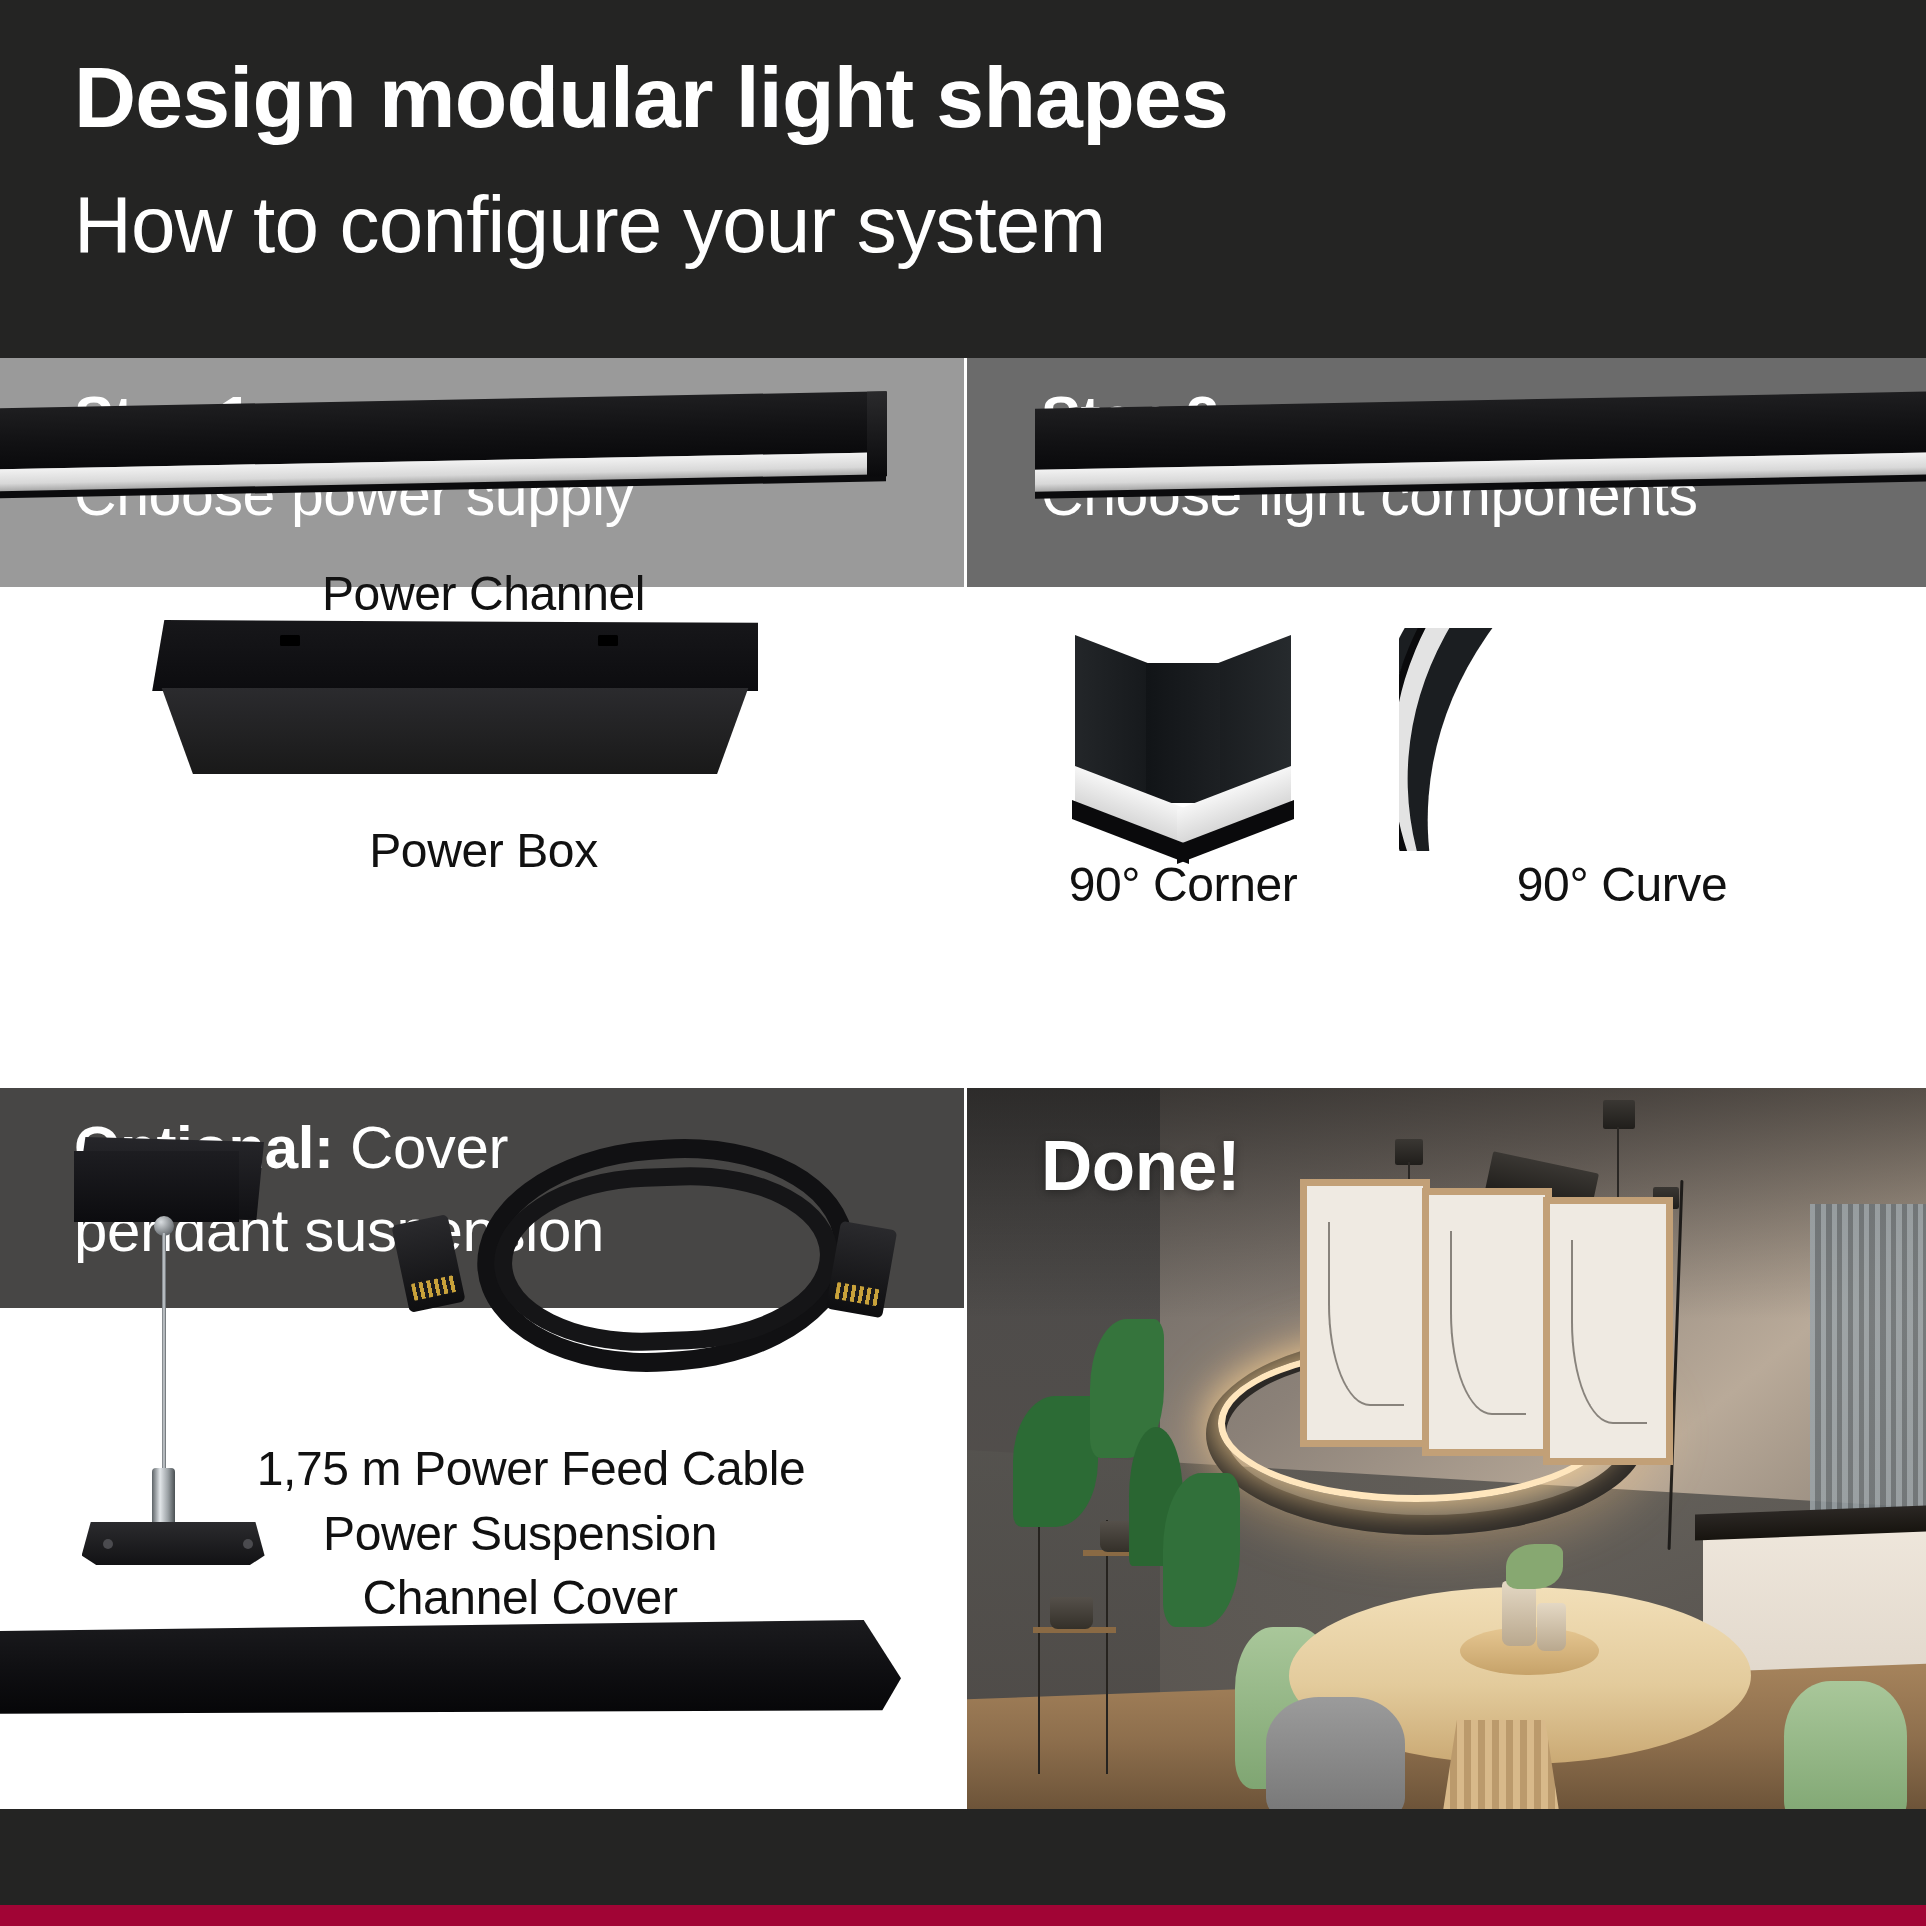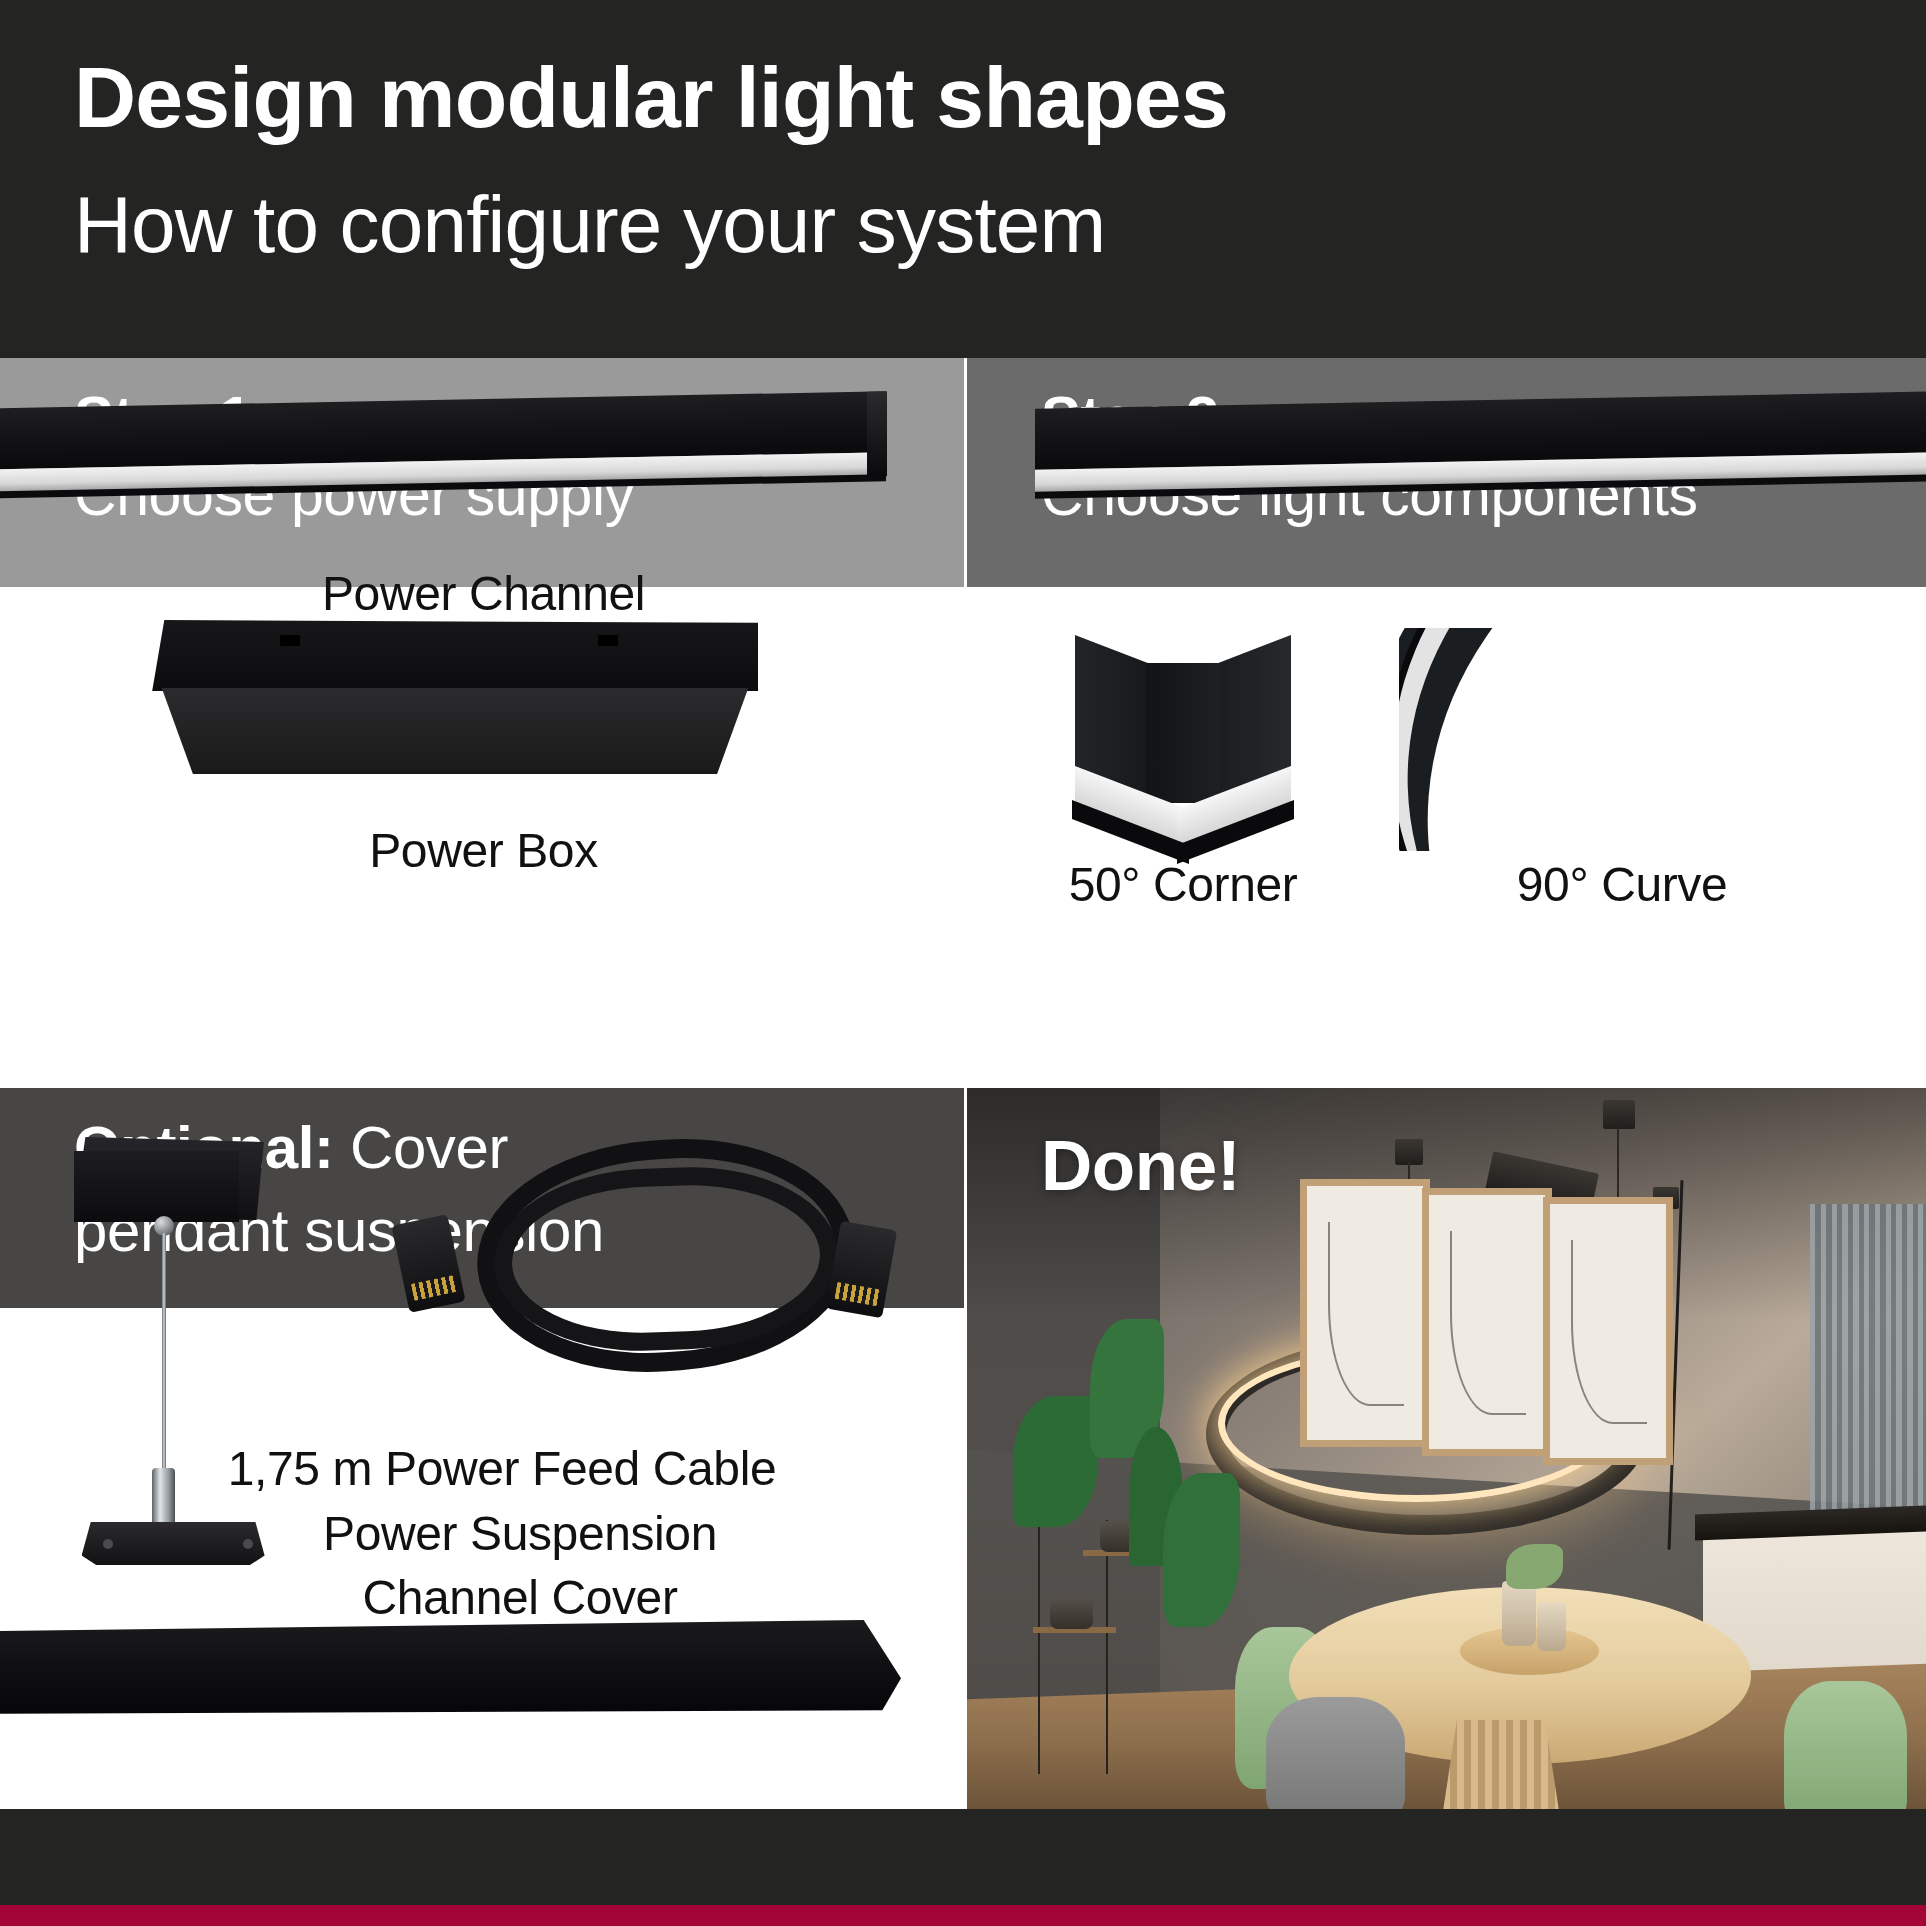--- a/index.html
+++ b/index.html
@@ -241,21 +241,21 @@
 
     <div class="corner">
       <div class="vleft"></div>
       <div class="vright"></div>
       <div class="vmid"></div>
       <div class="lens-l"></div>
       <div class="lens-r"></div>
       <div class="dark-l"></div>
       <div class="dark-r"></div>
     </div>
-    <div class="cap" style="left:39px;top:499px;width:354px;">50° Corner</div>
+    <div class="cap" style="left:39px;top:499px;width:354px;">90° Corner</div>
 
     <div class="curve">
       <div class="arc-body"></div>
       <div class="arc-lens"></div>
       <div class="arc-rim"></div>
     </div>
     <div class="cap" style="left:478px;top:499px;width:354px;">90° Curve</div>
   </div>
 
   <div class="q q-bl">
@@ -279,21 +279,21 @@
       <div class="loop-outer"></div>
       <div class="loop-inner"></div>
       <div class="plug plug-l">
         <div class="pins"></div>
       </div>
       <div class="plug plug-r">
         <div class="pins"></div>
       </div>
     </div>
 
-    <div class="cap" style="left:136px;top:353px;width:732px;">1,75 m Power Feed Cable</div>
+    <div class="cap" style="left:165px;top:353px;width:732px;">1,75 m Power Feed Cable</div>
     <div class="cap" style="left:154px;top:418px;width:732px;">Power Suspension</div>
     <div class="cap" style="left:154px;top:482px;width:732px;">Channel Cover</div>
 
     <div class="cover"></div>
   </div>
 
   <div class="q q-br">
     <div class="room">
       <div class="wall-back"></div>
       <div class="wall-left"></div>

